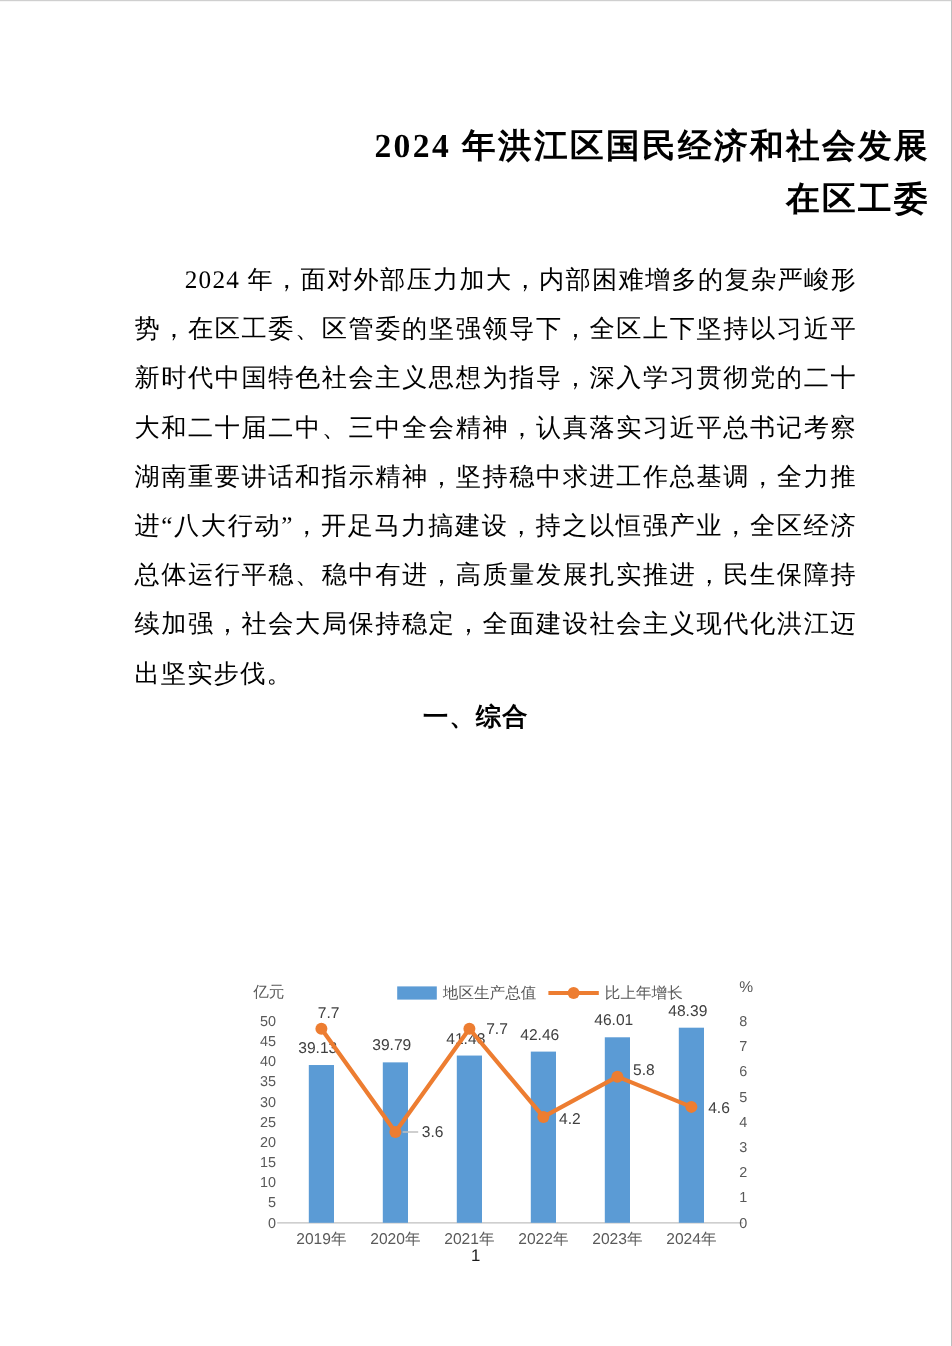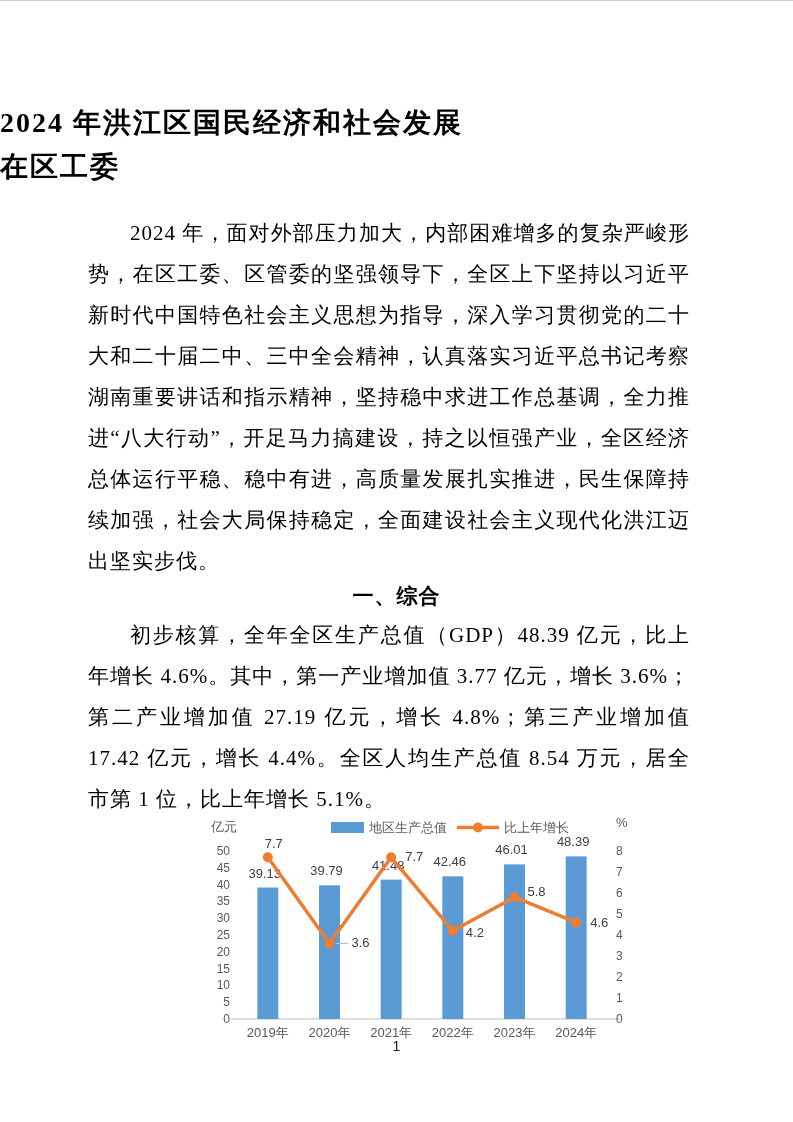--- a/index.html
+++ b/index.html
@@ -10,46 +10,46 @@
     margin: 0 auto;
     background: #ffffff;
     border-top: 1px solid #cfcfcf;
     overflow: hidden;
     font-family: "Liberation Serif", "DejaVu Serif", serif;
     color: #000;
   }
   .doc-title {
     position: absolute;
     top: 100px; left: 0; right: 18px;
-    text-align: left;
+    text-align: right;
     font-weight: bold;
     font-size: 28px;
     line-height: 44px;
     letter-spacing: 2px;
   }
   .para {
     position: absolute;
-    left: 88px;
+    left: 112px;
     width: 602px;
     margin: 0;
     font-size: 21px;
     line-height: 41px;
     letter-spacing: 1px;
     text-align: justify;
     text-justify: inter-character;
     text-indent: 2em;
   }
   .para-intro { top: 212px; }
   .para-gdp   { top: 614px; }
   .section-heading {
     position: absolute;
     top: 584px; left: 0; right: 0;
     margin: 0;
     text-align: center;
-    font-family: Liberation Mono, monospace;
+    font-family: Liberation Sans, sans-serif;
     font-weight: bold;
     font-size: 21px;
     line-height: 26px;
     letter-spacing: 1px;
   }
   figure.chart {
     position: absolute;
     top: 810px;
     left: 203px;
     margin: 0;
@@ -78,21 +78,20 @@
 
   <div class="doc-title">
     <div>2024 年洪江区国民经济和社会发展</div>
     <div>在区工委</div>
   </div>
 
   <p class="para para-intro">2024 年，面对外部压力加大，内部困难增多的复杂严峻形势，在区工委、区管委的坚强领导下，全区上下坚持以习近平新时代中国特色社会主义思想为指导，深入学习贯彻党的二十大和二十届二中、三中全会精神，认真落实习近平总书记考察湖南重要讲话和指示精神，坚持稳中求进工作总基调，全力推进“八大行动”，开足马力搞建设，持之以恒强产业，全区经济总体运行平稳、稳中有进，高质量发展扎实推进，民生保障持续加强，社会大局保持稳定，全面建设社会主义现代化洪江迈出坚实步伐。</p>
 
   <h2 class="section-heading">一、综合</h2>
 
-  <p class="para para-gdp">初步核算，全年全区生产总值（GDP）48.39 亿元，比上年增长 4.6%。其中，第一产业增加值 3.77 亿元，增长 3.6%；第二产业增加值 27.19 亿元，增长 4.8%；第三产业增加值 17.42 亿元，增长 4.4%。全区人均生产总值 8.54 万元，居全市第 1 位，比上年增长 5.1%。</p>
 
   <figure class="chart">
     <svg id="chart-svg" xmlns="http://www.w3.org/2000/svg" viewBox="0 0 445 240" width="445" height="240">
         <line x1="28" y1="208" x2="416" y2="208" stroke="#BFBFBF" stroke-width="1"></line>
         <text x="27" y="212" text-anchor="end" class="tick">0</text>
         <text x="27" y="195.2" text-anchor="end" class="tick">5</text>
         <text x="27" y="178.4" text-anchor="end" class="tick">10</text>
         <text x="27" y="161.6" text-anchor="end" class="tick">15</text>
         <text x="27" y="144.8" text-anchor="end" class="tick">20</text>
         <text x="27" y="128" text-anchor="end" class="tick">25</text>

